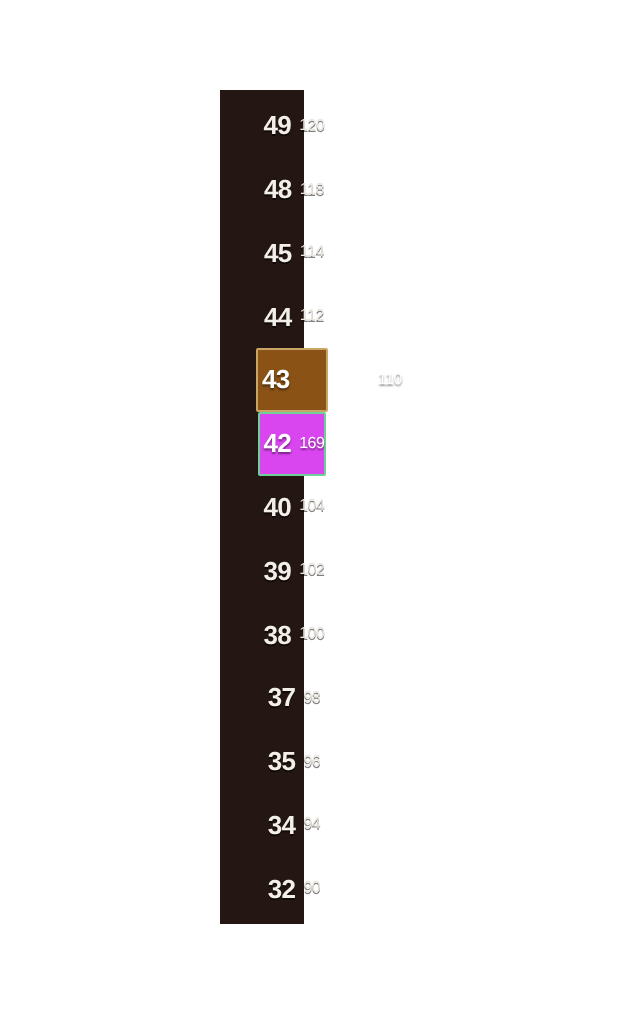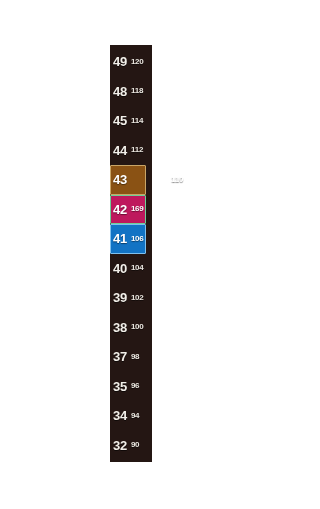--- a/index.html
+++ b/index.html
@@ -26,22 +26,23 @@
     flex-direction: column;
     box-sizing: border-box;
     padding: 2px 0;
   }
 
   .row {
     flex: 1 1 0;
     position: relative;
     display: flex;
     align-items: center;
-    justify-content: flex-start;
+    justify-content: center;
     box-sizing: border-box;
+    margin-left: 30px;
   }
 
   .cellinner {
     width: 36px;
     height: 100%;
     display: flex;
     align-items: center;
     justify-content: flex-start;
     box-sizing: border-box;
     padding-left: 2px;
@@ -56,21 +57,21 @@
     font-size: 13px;
     font-weight: bold;
     color: #f2efe9;
     line-height: 1;
     letter-spacing: -0.3px;
     text-shadow: 0 1px 0 rgba(0,0,0,0.55);
   }
 
   .f {
     font-size: 8px;
-    font-weight: bold;
+    font-weight: normal;
     color: #ebe7e0;
     line-height: 1;
     margin-left: 4px;
     letter-spacing: -0.2px;
     text-shadow: 0 1px 0 rgba(0,0,0,0.5);
   }
 
   .row.lit .c,
   .row.lit .f {
     color: #ffffff;
@@ -105,29 +106,23 @@
         <span class="f">112</span>
       </div>
     </div>
     <div class="row lit">
       <div class="cellinner" style="background: rgb(138, 82, 20); border-color: rgb(201, 165, 103); gap: 40px;">
         <span class="c">43</span>
         <span class="f">110</span>
       </div>
     </div>
     <div class="row lit">
-      <div class="cellinner" style="background: #be185d; border-color: rgb(111, 207, 151);">
+      <div class="cellinner" style="background: #d946ef; border-color: rgb(111, 207, 151);">
         <span class="c">42</span>
         <span class="f">169</span>
-      </div>
-    </div>
-    <div class="row lit">
-      <div class="cellinner" style="background: rgb(18, 115, 196); border-color: rgb(127, 192, 238);">
-        <span class="c">41</span>
-        <span class="f">106</span>
       </div>
     </div>
     <div class="row">
       <div class="cellinner">
         <span class="c">40</span>
         <span class="f">104</span>
       </div>
     </div>
     <div class="row">
       <div class="cellinner">

